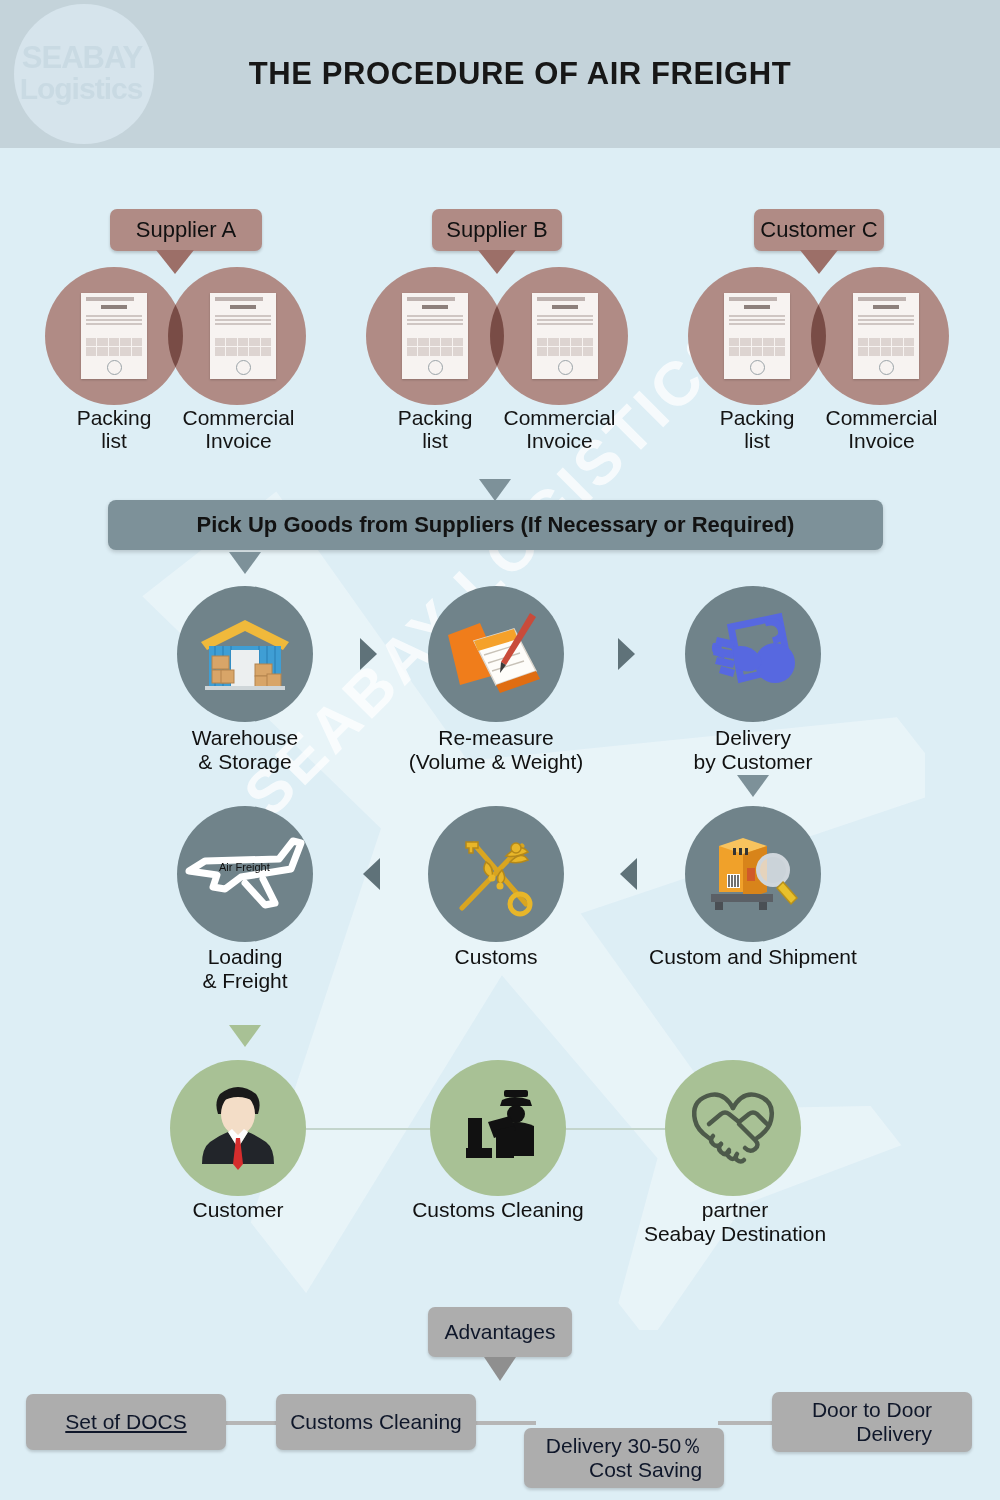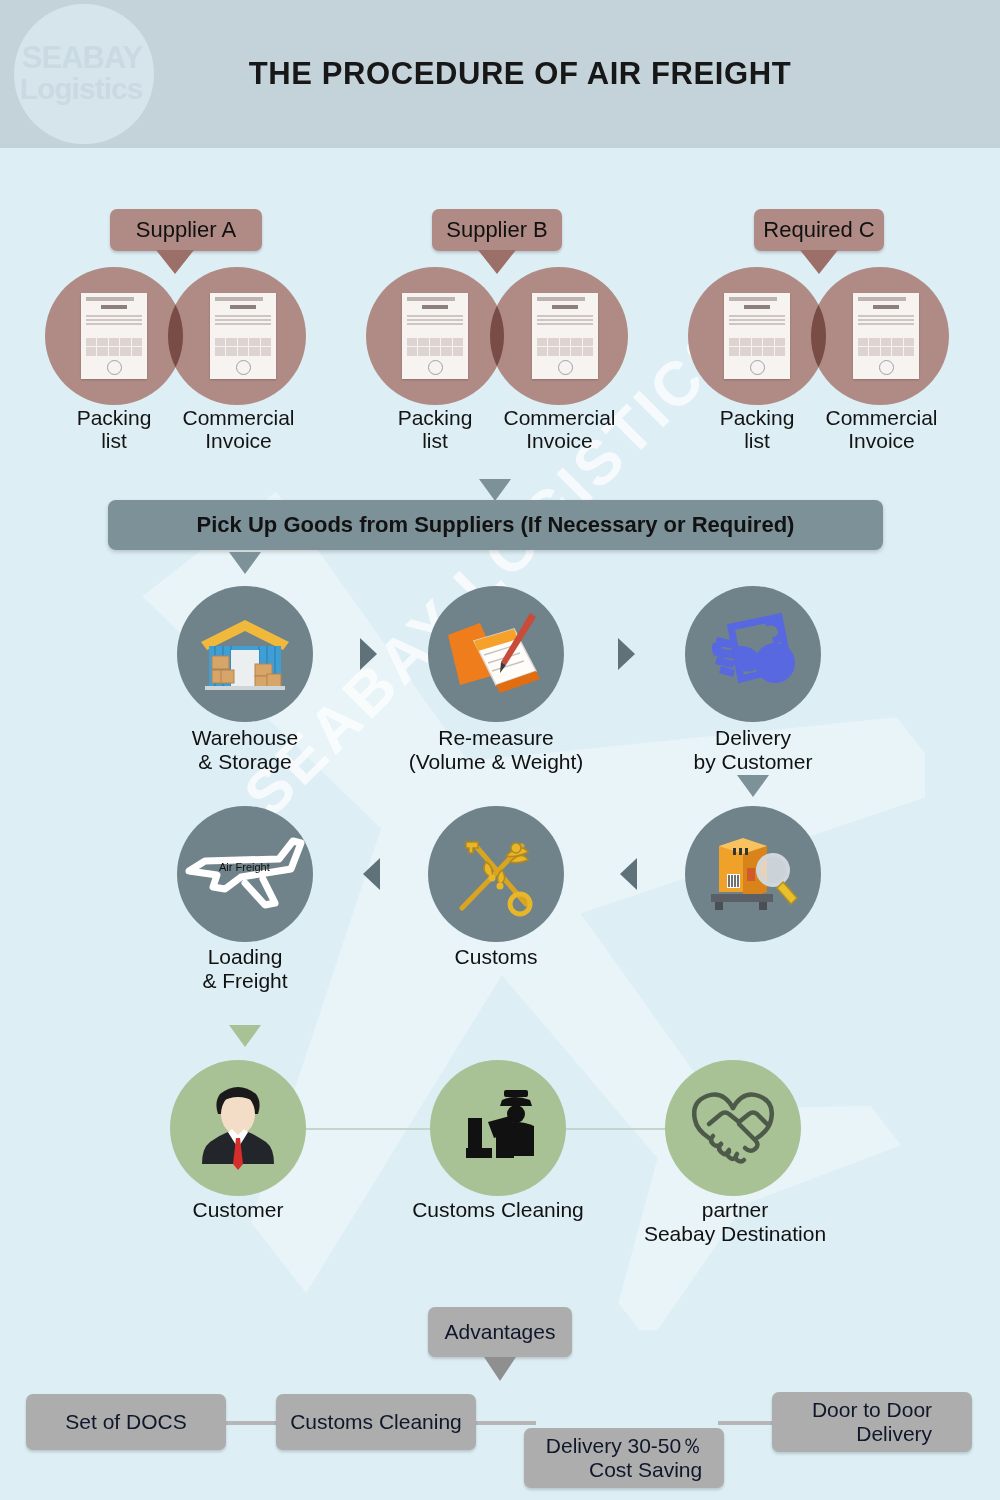--- a/index.html
+++ b/index.html
@@ -265,21 +265,21 @@
       <div>list</div>
     </div>
     <div class="doc-label" style="left:488px;top:406px;width:143px;">
       <div>Commercial</div>
       <div>Invoice</div>
     </div>
   </div>
 
   <div class="layer" style="left:0;top:0;">
     <div class="sup-pill" style="left:754px;top:209px;width:130px;">
-      <span>Required C</span>
+      <span>Customer C</span>
     </div>
     <div class="pill-notch" style="left:800px;top:250px;"></div>
     <div class="doc-circle" style="left:688px;top:267px;">
       <div class="doc-thumb">
         <div class="dt-head"></div>
           <div class="dt-title"></div>
         <div class="dt-rows">
             <div class="dt-row"></div>
             <div class="dt-row"></div>
             <div class="dt-row"></div>
@@ -471,20 +471,21 @@
           <rect x="42" y="20" width="3" height="7"></rect>
         </g>
       <rect x="8" y="66" width="62" height="8" fill="#5b6066"></rect>
       <rect x="12" y="74" width="8" height="8" fill="#4a4f54"></rect>
       <rect x="56" y="74" width="8" height="8" fill="#4a4f54"></rect>
       <circle cx="70" cy="42" r="15" fill="#e9eef3" fill-opacity=".75" stroke="#cfd6dc" stroke-width="4"></circle>
       <path d="M80 54 L94 70 L88 76 L74 60 Z" fill="#e8c02c" stroke="#b8901a" stroke-width="1.5"></path>
     </svg>
   </div>
   <div class="proc-label layer" style="left:623px;top:945px;">
+    <div>Custom and Shipment</div>
   </div>
 
   <div class="tri-down layer" style="left:229px;top:1025px;border-top:22px solid #a8c195;"></div>
 
   <div class="hline layer" style="left:300px;top:1128px;width:160px;"></div>
   <div class="hline layer" style="left:550px;top:1128px;width:130px;"></div>
 
   <div class="proc green layer" style="left:170px;top:1060px;">
     <svg class="ico" width="96" height="104" viewBox="0 0 96 104">
       <path d="M30 18 q18 -14 36 0 q6 8 2 20 l-40 0 q-4 -12 2 -20 Z" fill="#1a1a1a"></path>
@@ -539,21 +540,21 @@
 
   <div class="adv-pill layer" style="left:428px;top:1307px;width:144px;height:50px;">
     <span>Advantages</span>
   </div>
   <div class="tri-down layer" style="left:484px;top:1357px;border-top:24px solid #8f8f8f;"></div>
 
   <div class="adv-conn layer" style="left:218px;top:1421px;width:68px;"></div>
   <div class="adv-conn layer" style="left:468px;top:1421px;width:68px;"></div>
   <div class="adv-conn layer" style="left:718px;top:1421px;width:68px;"></div>
 
-  <div class="adv-pill layer" style="left:26px;top:1394px;width:200px;height:56px;">
+  <div class="adv-pill layer" style="left:26px;top:1394px;width:200px;height:56px;text-decoration:underline;">
     <div>
       <div>Set of DOCS</div>
     </div>
   </div>
   <div class="adv-pill layer" style="left:276px;top:1394px;width:200px;height:56px;">
     <div>
       <div>Customs Cleaning</div>
     </div>
   </div>
   <div class="adv-pill layer" style="left:524px;top:1392px;width:200px;height:60px;margin-top:36px;">

